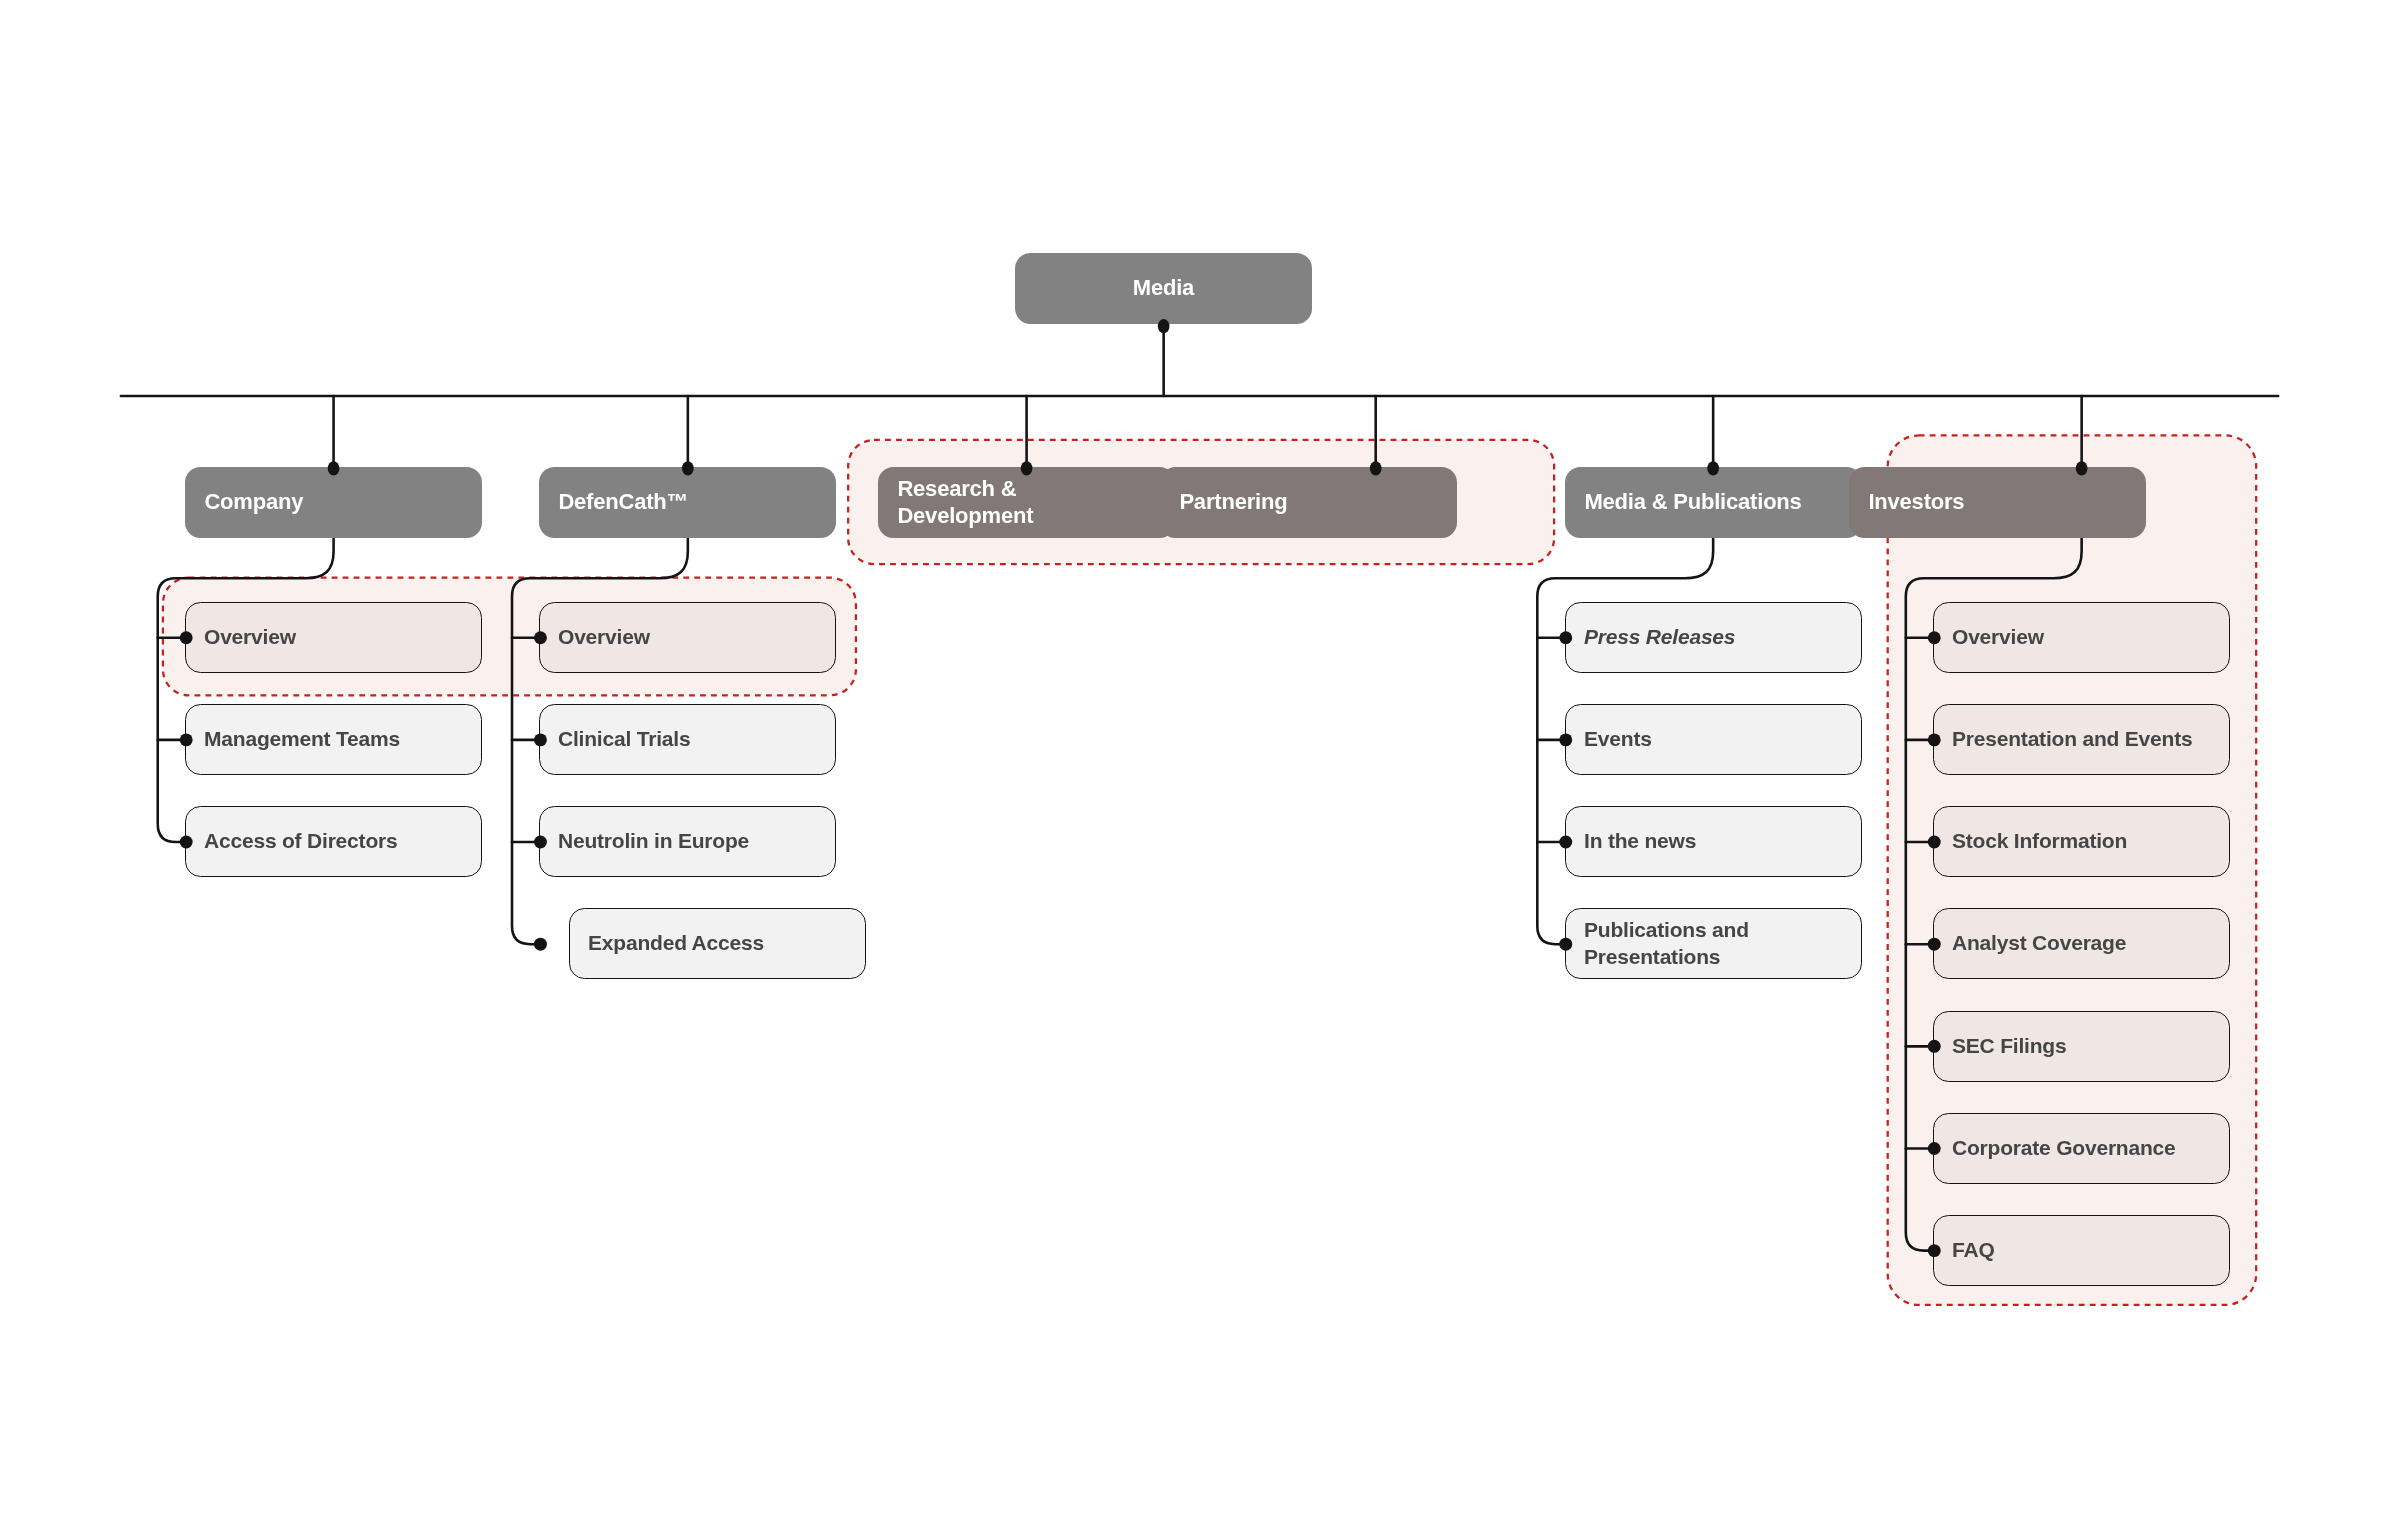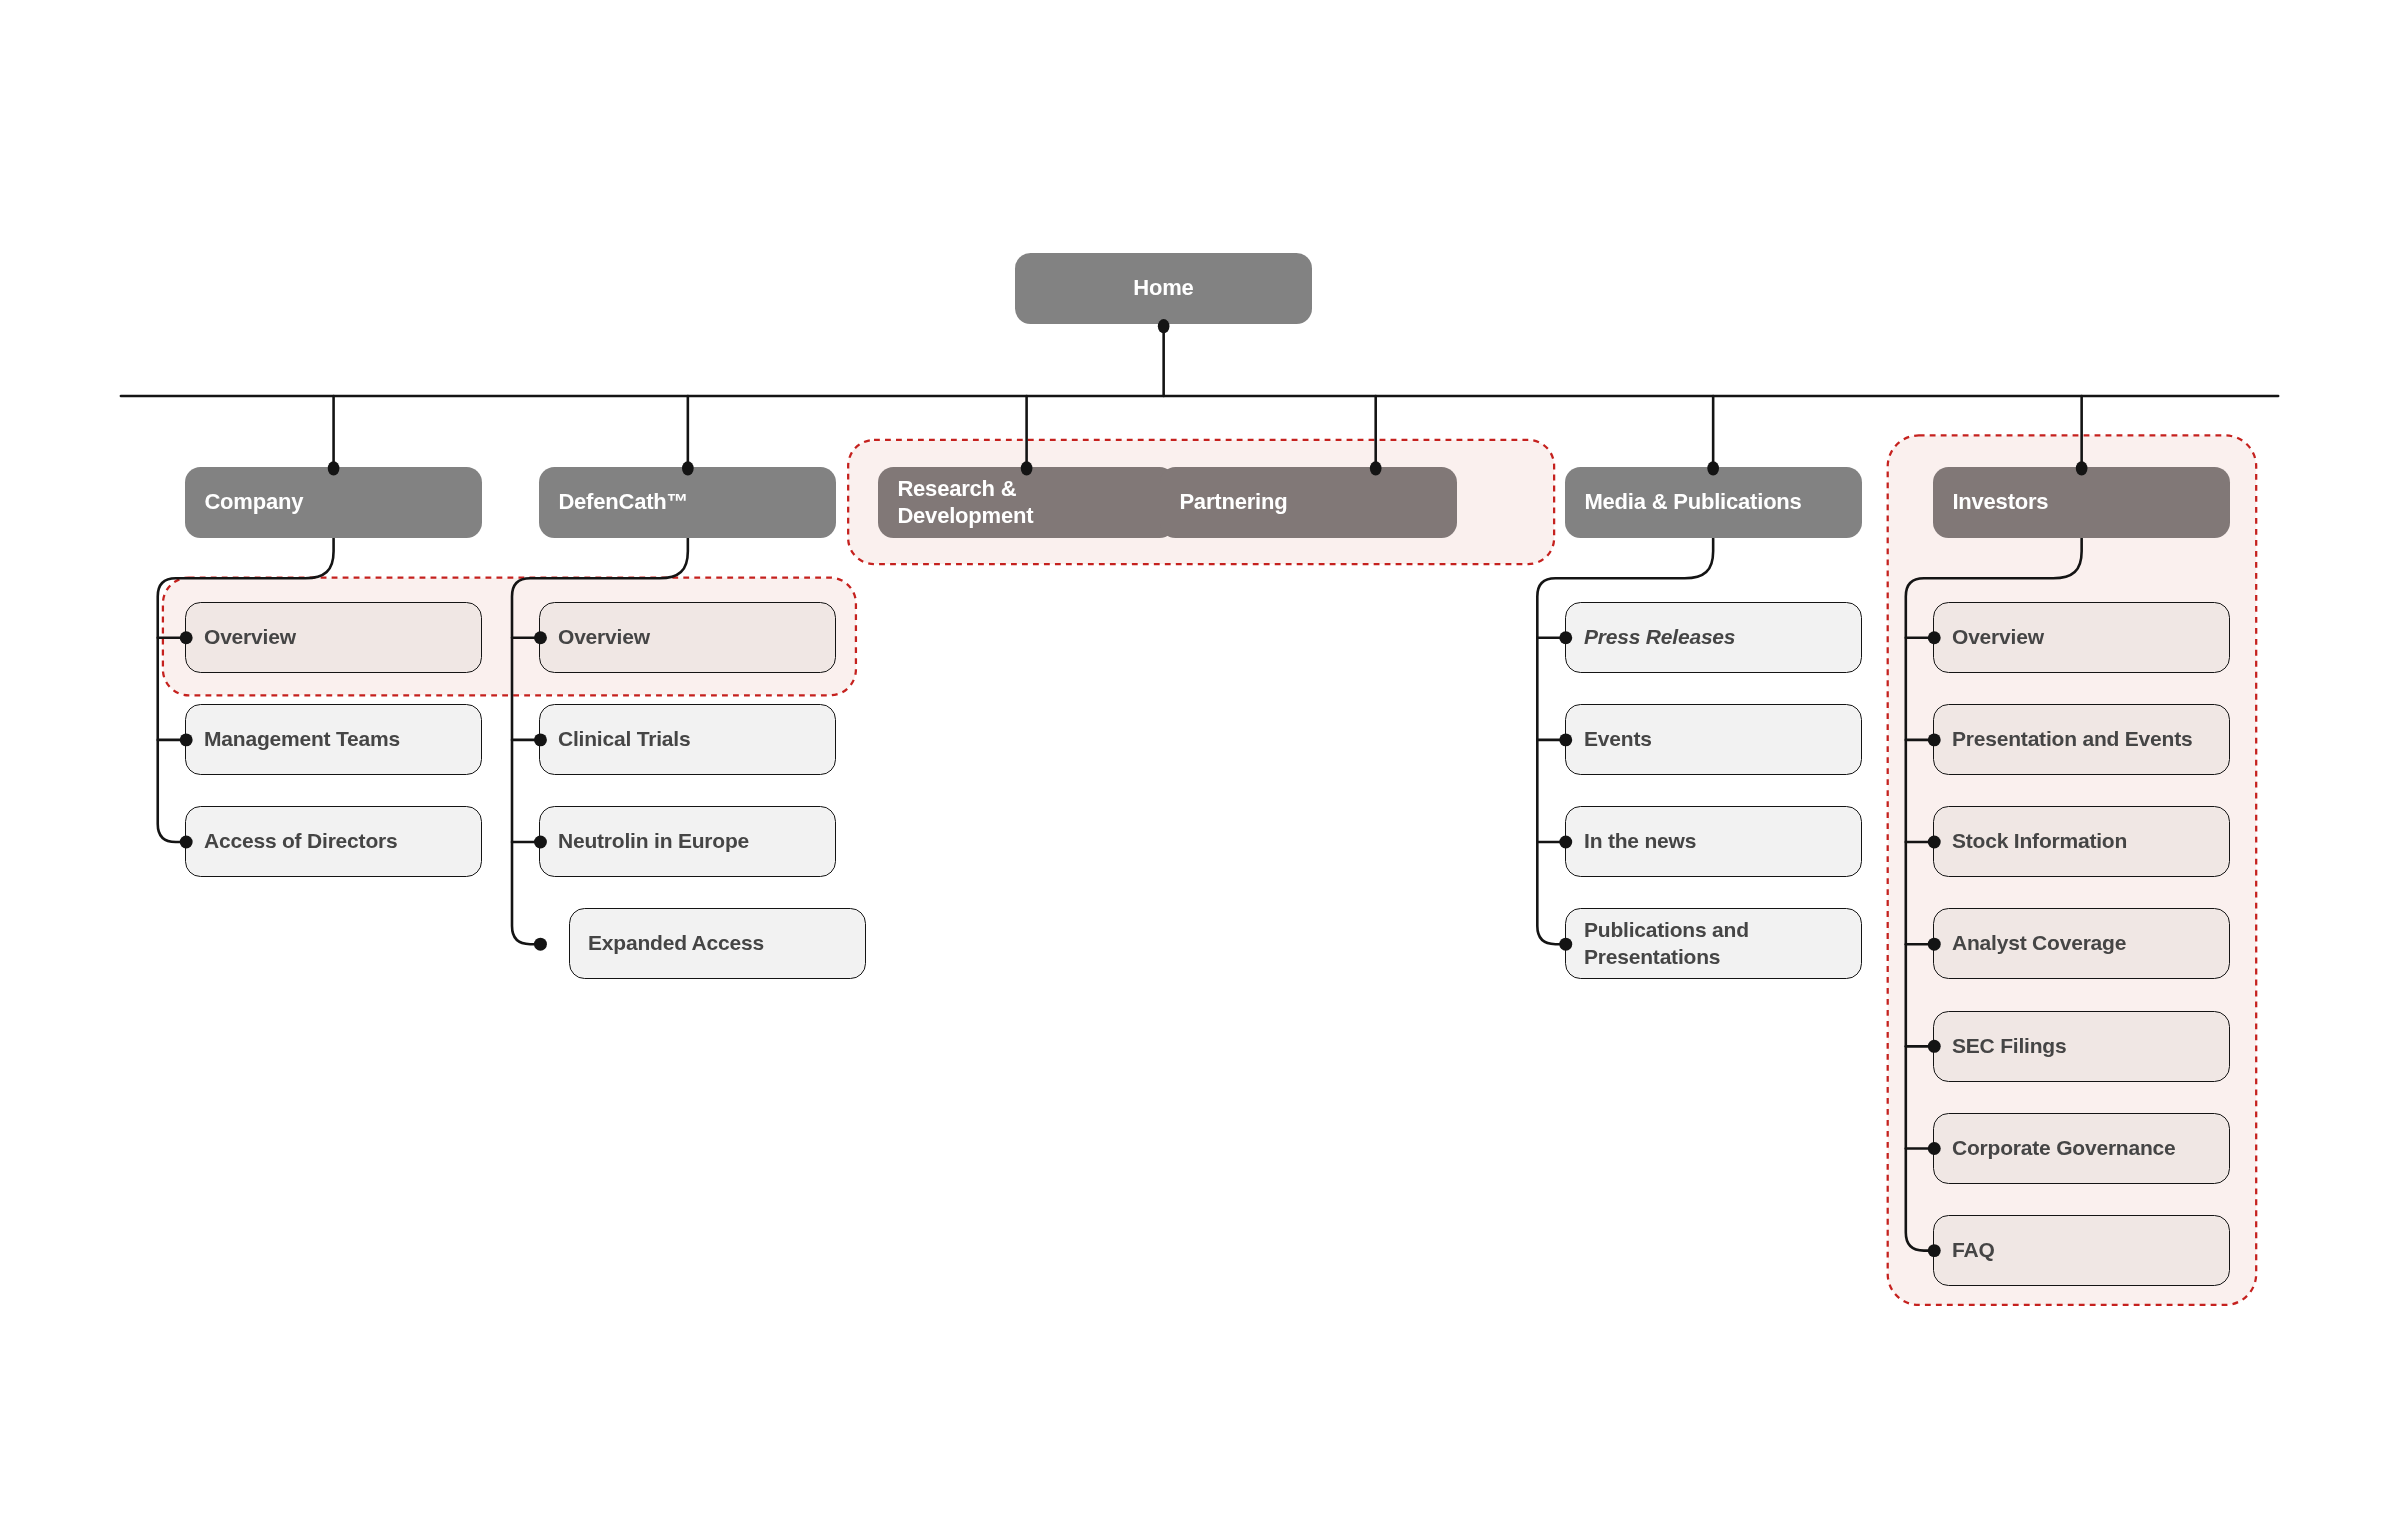--- a/index.html
+++ b/index.html
@@ -85,39 +85,39 @@
     <path class="ln" d="M3220 832 V852 C3220 882 3206 894 3176 894 H2976 Q2948 894 2948 922 V1906 Q2948 1934 2976 1934 H2990"></path>
     <path class="ln" d="M2948 986 H2990"></path>
     <path class="ln" d="M2948 1144 H2990"></path>
     <path class="ln" d="M2948 1302 H2990"></path>
     <path class="ln" d="M2948 1460 H2990"></path>
     <path class="ln" d="M2948 1618 H2990"></path>
     <path class="ln" d="M2948 1776 H2990"></path>
   </svg>
 
   <div class="node home" style="left:1015px;top:253px;">
-    <span>Home</span>
+    <span>Media</span>
   </div>
 
   <div class="node" style="left:185px;top:467px;">
     <span>Company</span>
   </div>
   <div class="node" style="left:539px;top:467px;">
     <span>DefenCath™</span>
   </div>
   <div class="node warm" style="left:878px;top:467px;">
     <span>Research &amp; Development</span>
   </div>
   <div class="node warm" style="left:1160px;top:467px;">
     <span>Partnering</span>
   </div>
   <div class="node" style="left:1565px;top:467px;">
     <span>Media &amp; Publications</span>
   </div>
-  <div class="node warm" style="left:1933px;top:467px;text-align:right;">
+  <div class="node warm" style="left:1849px;top:467px;text-align:right;">
     <span>Investors</span>
   </div>
 
   <div class="child pink" style="left:185px;top:602px;">
     <span>Overview</span>
   </div>
   <div class="child" style="left:185px;top:704px;">
     <span>Management Teams</span>
   </div>
   <div class="child" style="left:185px;top:806px;">

